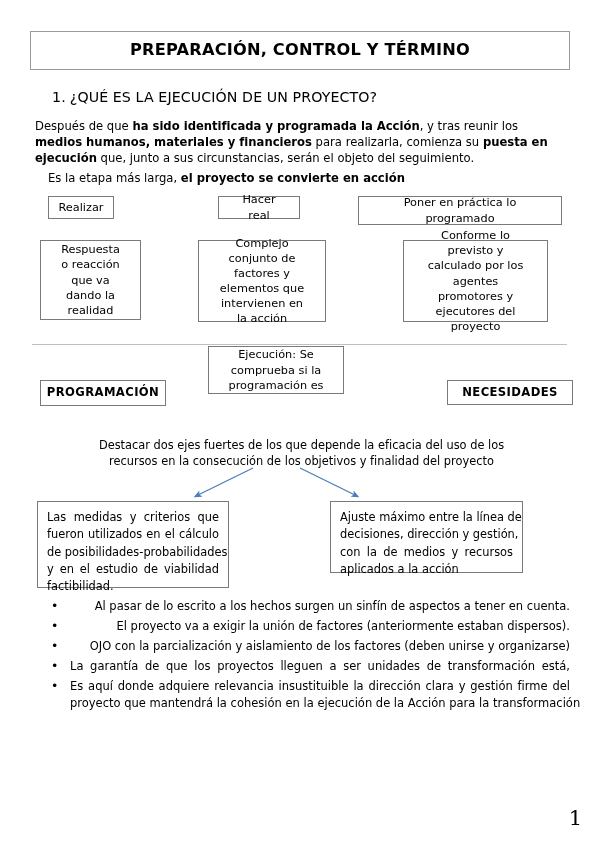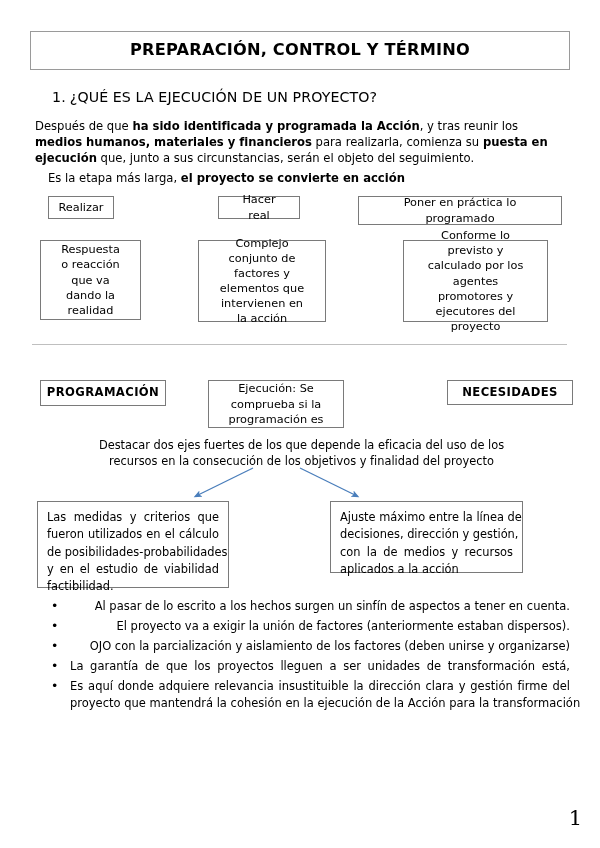--- a/index.html
+++ b/index.html
@@ -110,21 +110,21 @@
   #box-hacer-real    { left: 218px; top: 196px; width: 82px;  height: 23px; }
   #box-poner         { left: 358px; top: 196px; width: 204px; height: 29px; }
 
   
   #box-respuesta     { left: 40px;  top: 240px; width: 101px; height: 80px; }
   #box-complejo      { left: 198px; top: 240px; width: 128px; height: 82px; justify-content: flex-end; }
   #box-conforme      { left: 403px; top: 240px; width: 145px; height: 82px; }
 
   
   #box-programacion  { left: 40px;  top: 380px; width: 126px; height: 26px; }
-  #box-ejecucion     { left: 208px; top: 380px; width: 136px; height: 48px; }
+  #box-ejecucion     { left: 208px; top: 346px; width: 136px; height: 48px; }
   #box-necesidades   { left: 407px; top: 380px; width: 126px; height: 25px; margin-left: 40px; }
 
   
   #box-medidas       { left: 37px;  top: 501px; width: 192px; height: 87px; }
   #box-ajuste        { left: 330px; top: 501px; width: 193px; height: 72px; }
 
   
   .divider {
     position: absolute;
     left: 32px;

